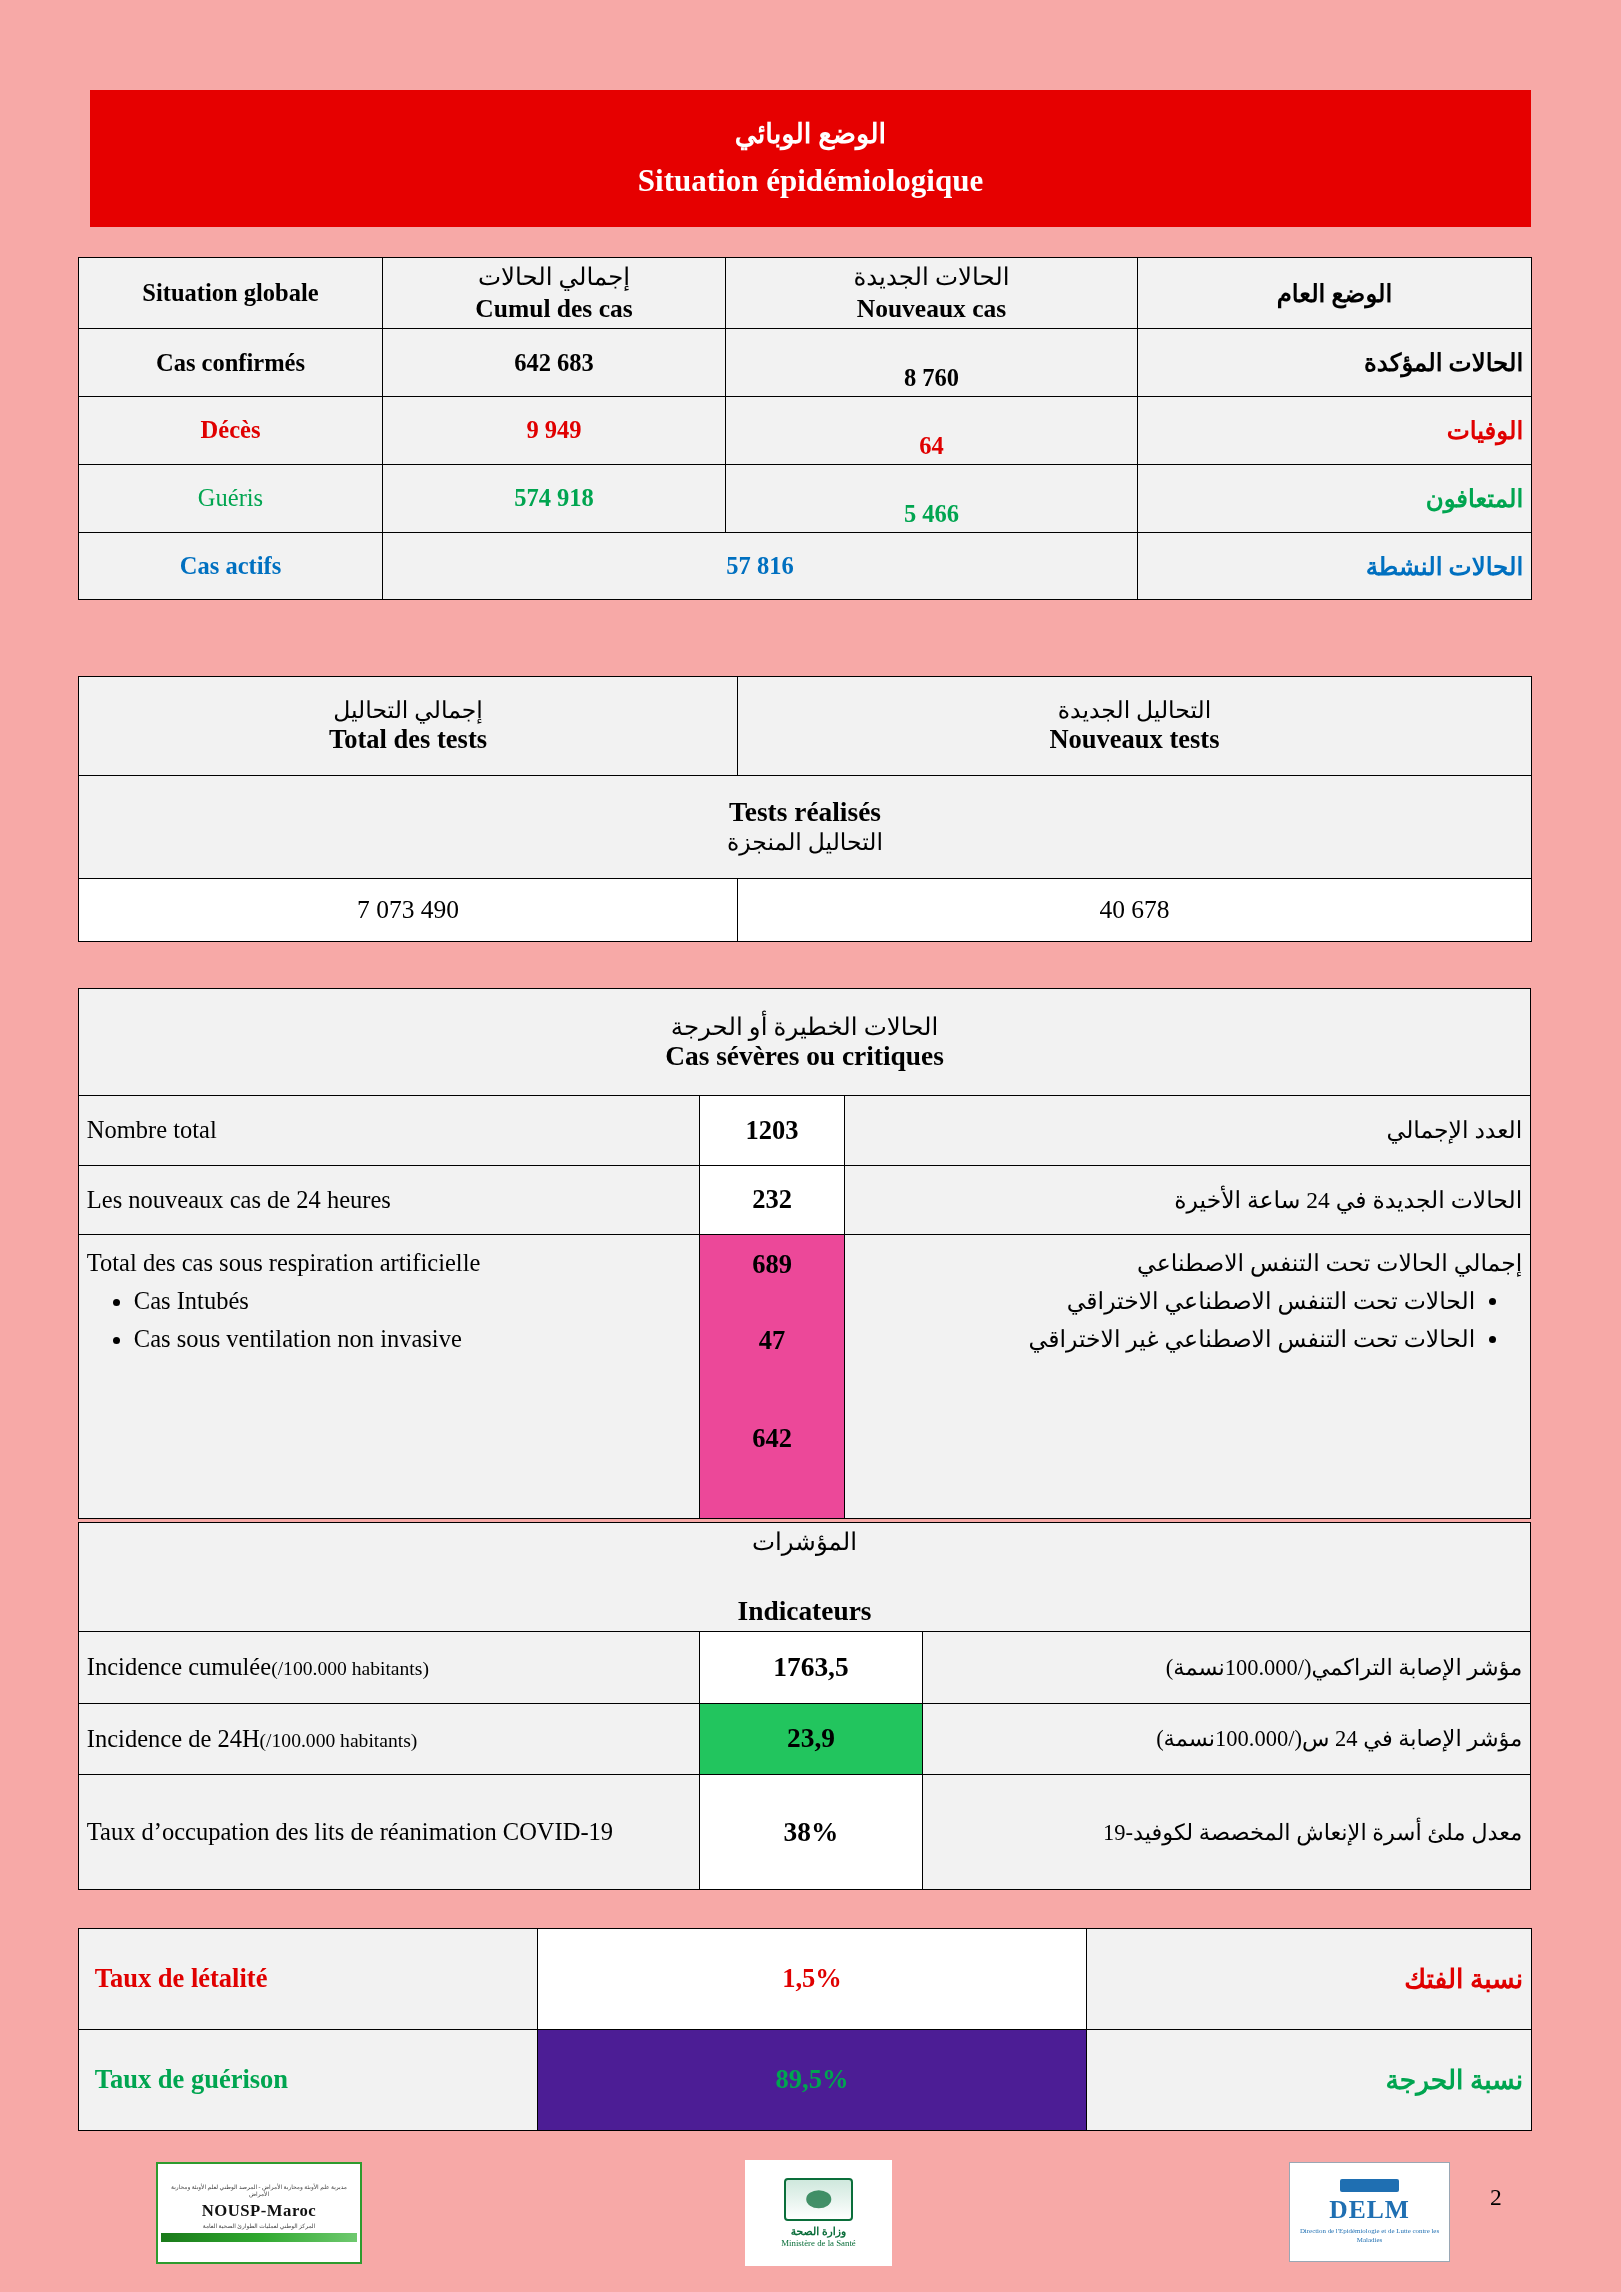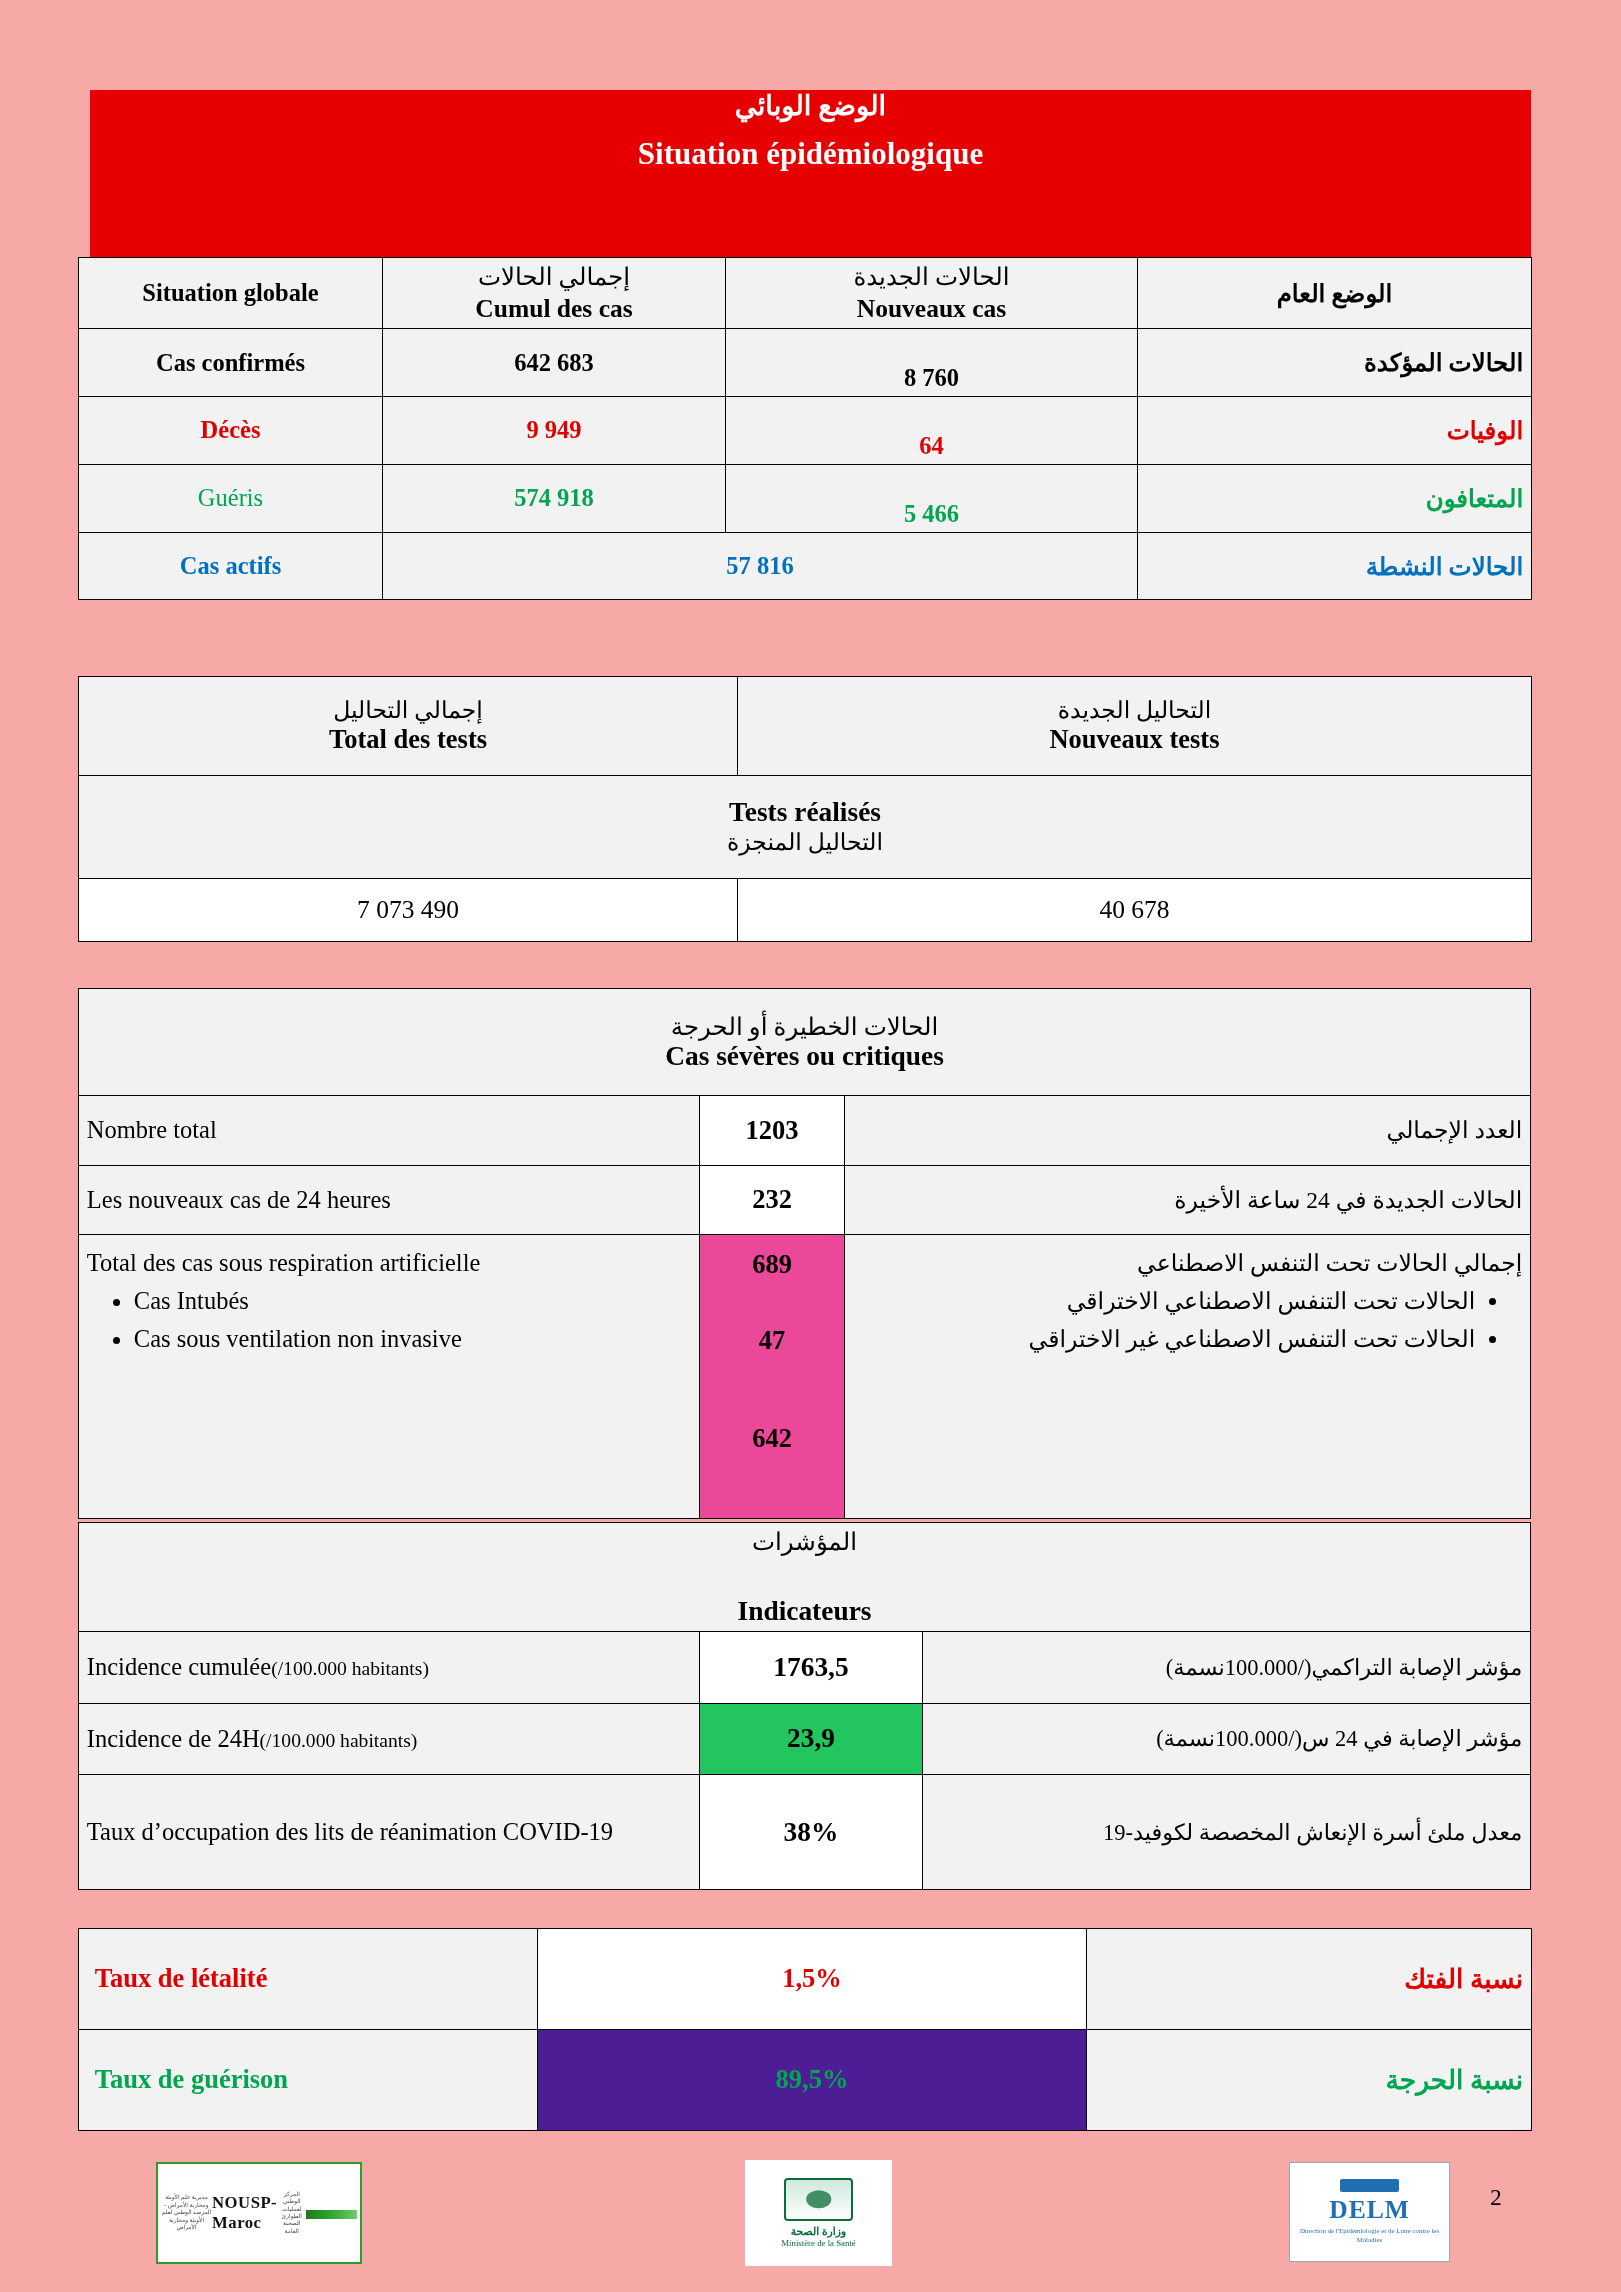--- a/index.html
+++ b/index.html
@@ -38,26 +38,27 @@
   .ctr { text-align: center; }
   .rt  { text-align: right; direction: rtl; }
   .lt  { text-align: left; }
   .bold { font-weight: bold; }
 
   
   #header-banner {
     left: 90px;
     top: 90px;
     width: 1441px;
-    height: 167px;
+    height: 137px;
     background: #e60000;
     color: #ffffff;
     display: flex;
     flex-direction: column;
     align-items: center;
+    justify-content: center;
   }
   #header-banner .ar {
     font-size: 27.4px;
     font-weight: bold;
     direction: rtl;
     margin-bottom: 13.7px;
   }
   #header-banner .fr {
     font-size: 31px;
     font-weight: bold;
@@ -148,21 +149,21 @@
   .logo {
     position: absolute;
     background: #ffffff;
     border: 1px solid #cfcfcf;
     box-sizing: border-box;
   }
   #logo-nousp {
     left: 78px; top: 5.9px;
     width: 206px; height: 102px;
     border: 2px solid #2e9b2e;
-    display: flex; flex-direction: row;
+    display: flex; flex-direction: column;
     align-items: center; justify-content: center;
     padding: 2.9px;
   }
   #logo-nousp .tiny {
     font-size: 5.9px;
     color: #444;
     text-align: center;
     line-height: 1.25;
     direction: rtl;
   }

